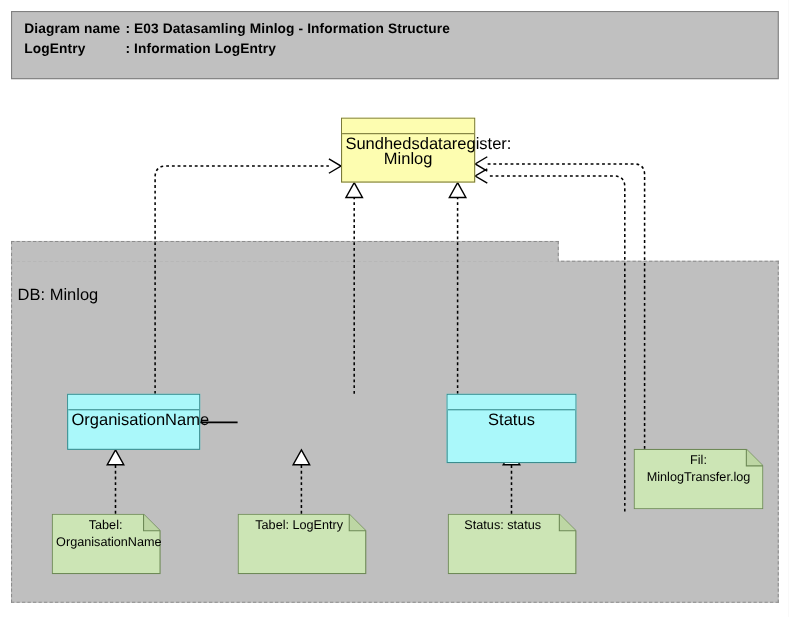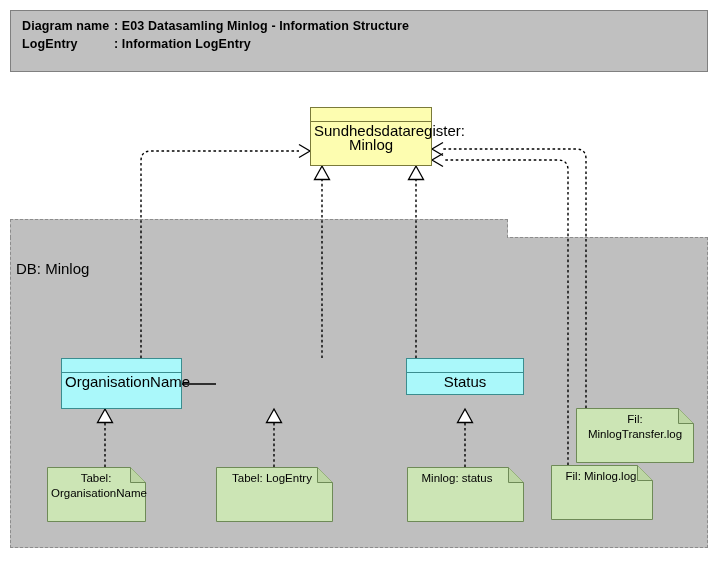--- a/index.html
+++ b/index.html
@@ -202,21 +202,21 @@
     <div class="strip"></div>
     <div class="label">Sundhedsdataregister: Minlog</div>
   </div>
 
   <div class="node cyan" style="left:45px; top:358px; width:121px; height:51px;margin-left:16px;">
     <div class="strip"></div>
     <div class="label">OrganisationName</div>
   </div>
 
 
-  <div class="node cyan" style="left:406px; top:358px; width:118px; height:37px;">
+  <div class="node cyan" style="left:406px; top:358px; width:118px; height:63px;">
     <div class="strip"></div>
     <div class="label">Status</div>
   </div>
 
   <div class="doc" style="left:576px; top:408px; width:118px; height:55px;">
     <svg width="118" height="55" viewBox="0 0 118 55">
       <path d="M0.5,0.5 L102.5,0.5 L117.5,15.5 L117.5,54.5 L0.5,54.5 Z" fill="#cce5b5" stroke="#6e8a57" stroke-width="1"></path>
       <path d="M102.5,0.5 L102.5,15.5 L117.5,15.5" fill="#bdd6a4" stroke="#6e8a57" stroke-width="1"></path>
     </svg>
     <div class="doc-label">Fil: MinlogTransfer.log</div>
@@ -236,24 +236,17 @@
       <path d="M101.5,0.5 L101.5,15.5 L116.5,15.5" fill="#bdd6a4" stroke="#6e8a57" stroke-width="1"></path>
     </svg>
     <div class="doc-label" style="right:10px;">Tabel: LogEntry</div>
   </div>
 
   <div class="doc" style="left:407px; top:467px; width:118px; height:55px;">
     <svg width="118" height="55" viewBox="0 0 118 55">
       <path d="M0.5,0.5 L101.5,0.5 L116.5,15.5 L116.5,54.5 L0.5,54.5 Z" fill="#cce5b5" stroke="#6e8a57" stroke-width="1"></path>
       <path d="M101.5,0.5 L101.5,15.5 L116.5,15.5" fill="#bdd6a4" stroke="#6e8a57" stroke-width="1"></path>
     </svg>
-    <div class="doc-label" style="right:22px;">Minlog: status</div>
-  </div>
-
-  <div class="doc" style="left:551px; top:465px; width:118px; height:55px;">
-    <svg width="118" height="55" viewBox="0 0 118 55">
-      <path d="M0.5,0.5 L86.5,0.5 L101.5,15.5 L101.5,54.5 L0.5,54.5 Z" fill="#cce5b5" stroke="#6e8a57" stroke-width="1"></path>
-      <path d="M86.5,0.5 L86.5,15.5 L101.5,15.5" fill="#bdd6a4" stroke="#6e8a57" stroke-width="1"></path>
-    </svg>
-    <div class="doc-label" style="right:22px;">Fil: Minlog.log</div>
-  </div>
+    <div class="doc-label" style="right:22px;">Status: status</div>
+  </div>
+
 
 </div>
 
 </body></html>

